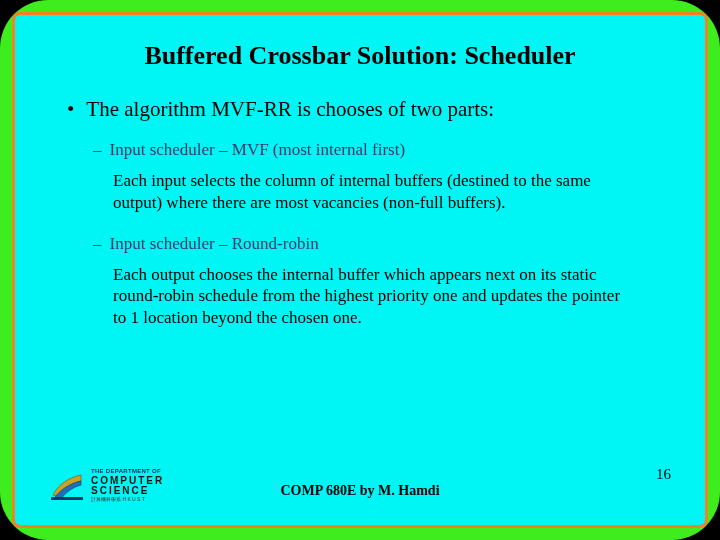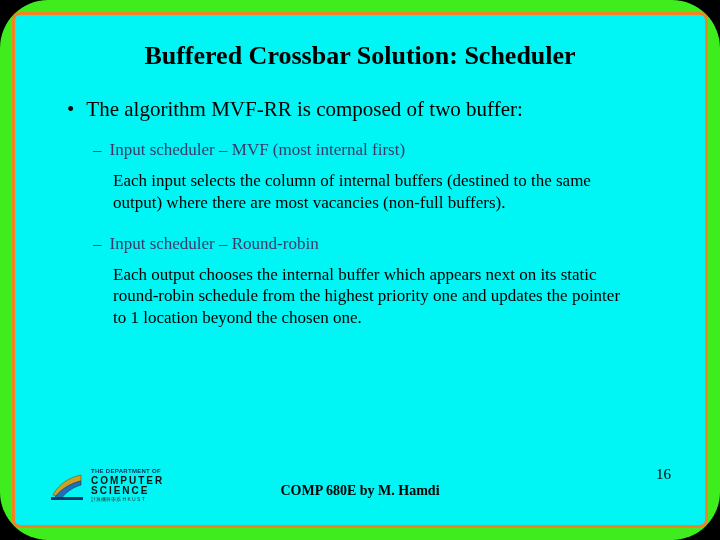--- a/index.html
+++ b/index.html
@@ -119,21 +119,21 @@
 </head>
 <body>
 
 <div class="outer-frame">
   <div class="inner-frame">
 
     <h1 class="title">Buffered Crossbar Solution: Scheduler</h1>
 
     <div class="bullet-1">
       <span class="dot">•</span>
-      <span>The algorithm MVF-RR is composed of two buffer:</span>
+      <span>The algorithm MVF-RR is chooses of two parts:</span>
     </div>
 
     <div class="sub">
       <div class="sub-head">
         <span class="dash">–</span>
         <span>Input scheduler – MVF (most internal first)</span>
       </div>
       <div class="sub-body">Each input selects the column of internal buffers (destined to the same output) where there are most vacancies (non-full buffers).</div>
     </div>
 

